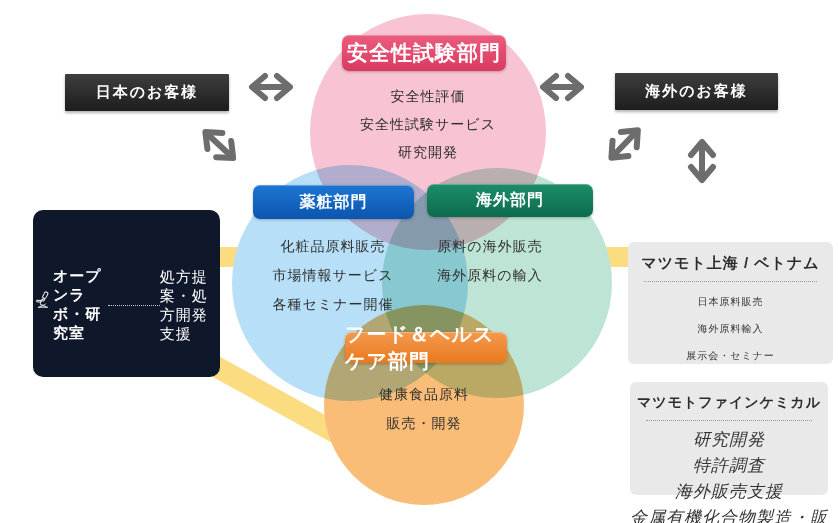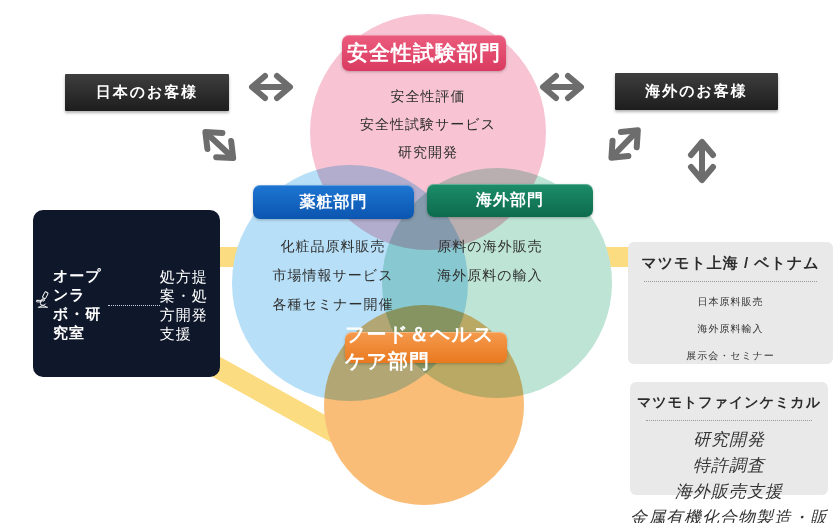--- a/index.html
+++ b/index.html
@@ -113,20 +113,24 @@
   </ul>
   <ul class="items i-pharma">
     <li>化粧品原料販売</li>
     <li>市場情報サービス</li>
     <li>各種セミナー開催</li>
   </ul>
   <ul class="items i-overseas">
     <li>原料の海外販売</li>
     <li>海外原料の輸入</li>
   </ul>
+  <ul class="items i-food">
+    <li>健康食品原料</li>
+    <li>販売・開発</li>
+  </ul>
 
   <div class="customer-box cb-japan">日本のお客様</div>
   <div class="customer-box cb-overseas">海外のお客様</div>
 
   <div class="lab-box">
     <svg width="58" height="58" viewBox="0 0 64 64">
       <g stroke="#fff" stroke-width="3" fill="none" stroke-linecap="round" stroke-linejoin="round">
         <rect x="34" y="3" width="11" height="21" rx="3" transform="rotate(28 39.5 13.5)"></rect>
         <circle cx="33" cy="29" r="3.5"></circle>
         <path d="M29.5 26 C 23 30, 21.5 38, 25.5 44"></path>

